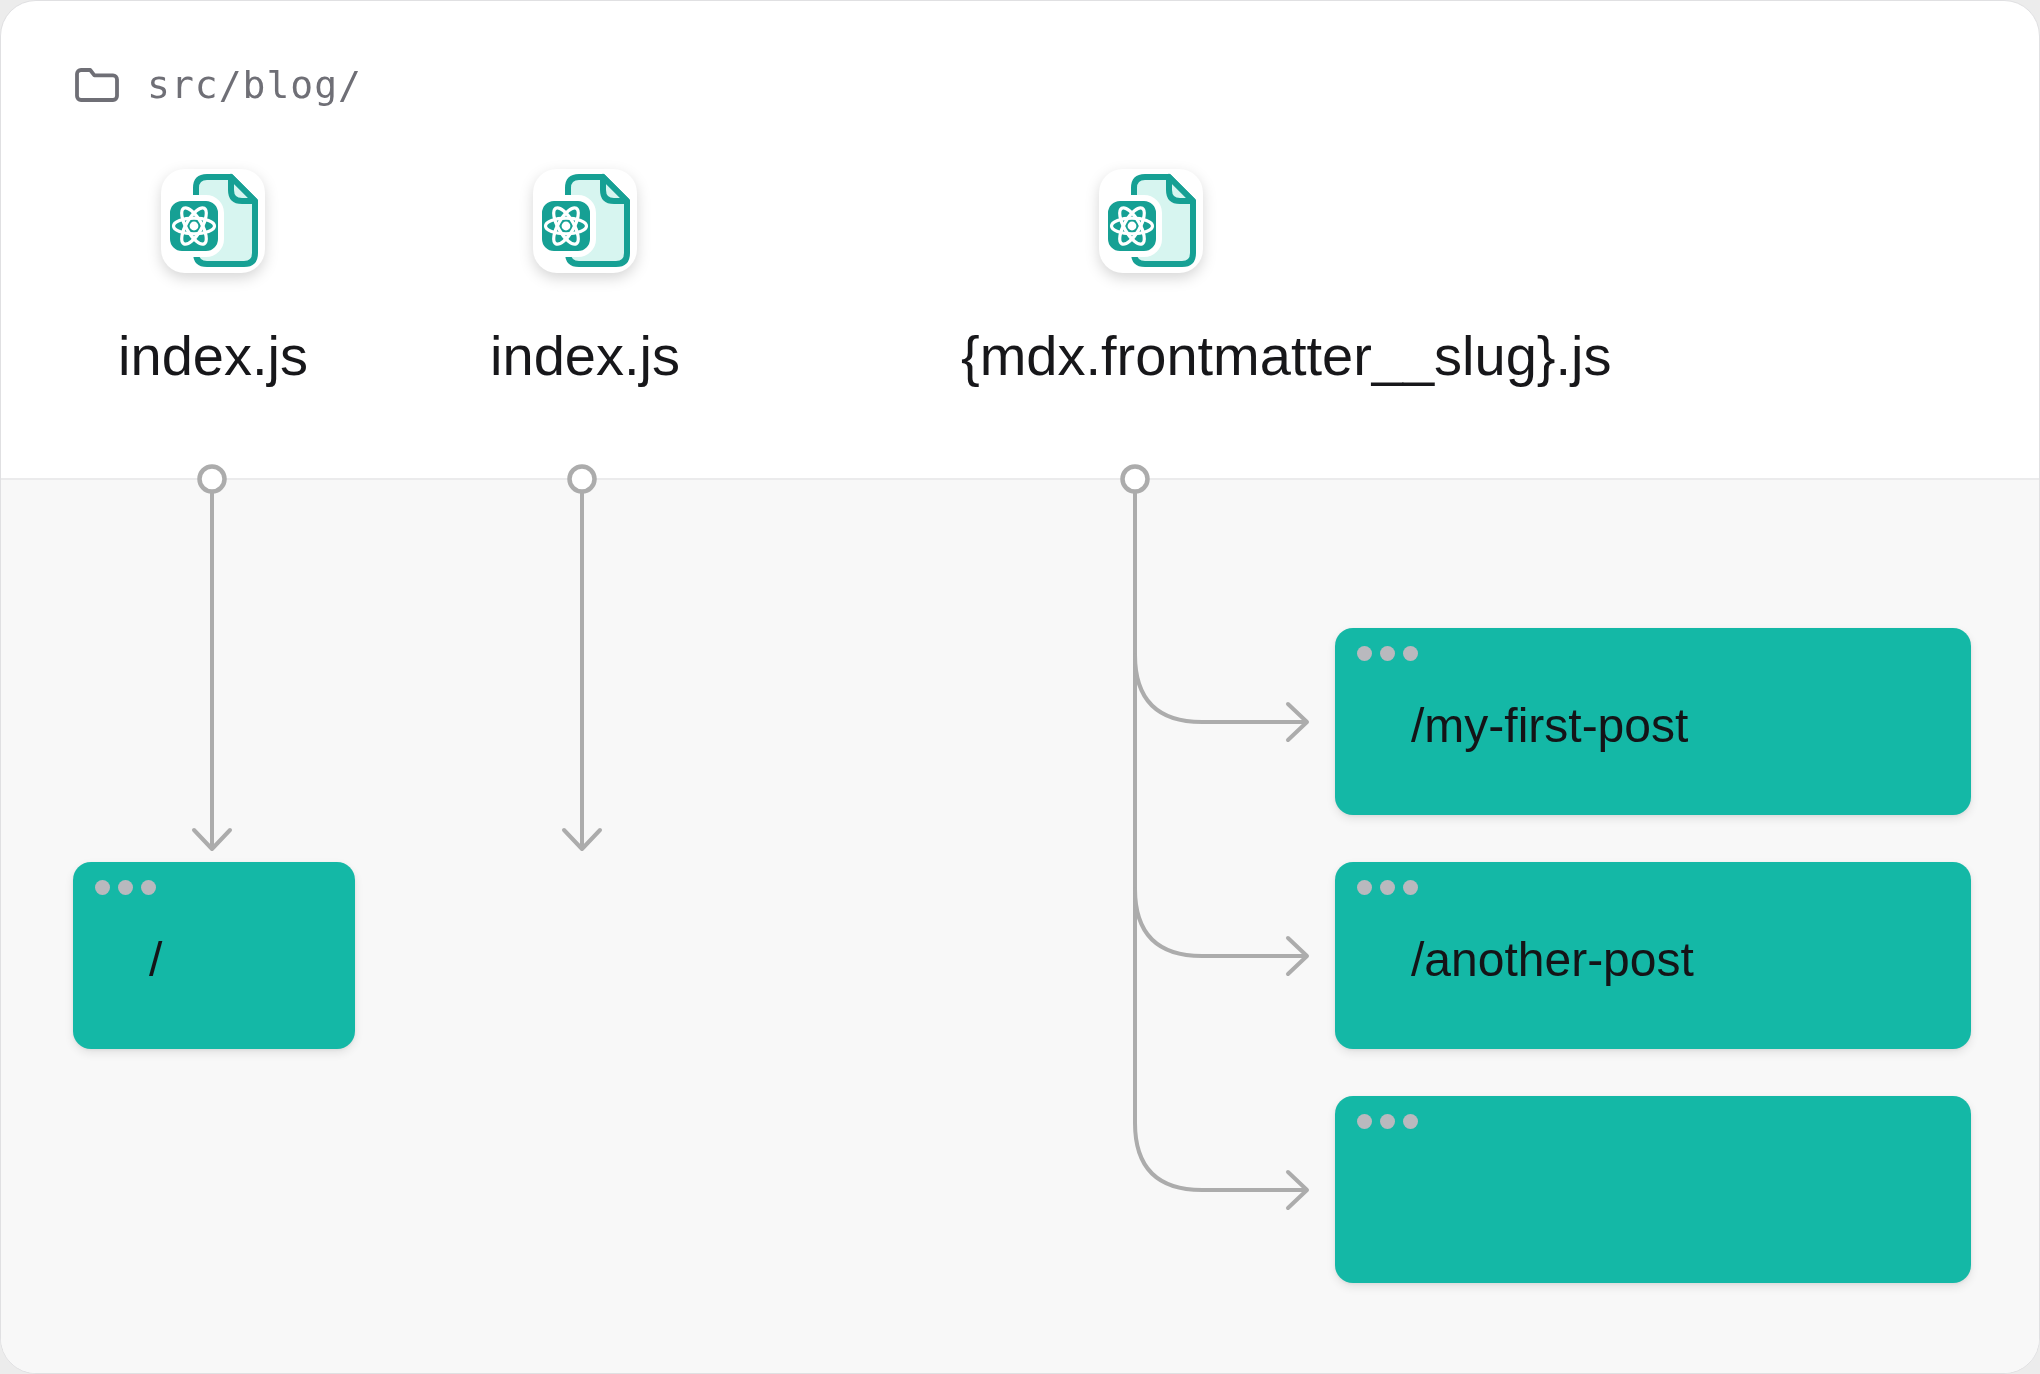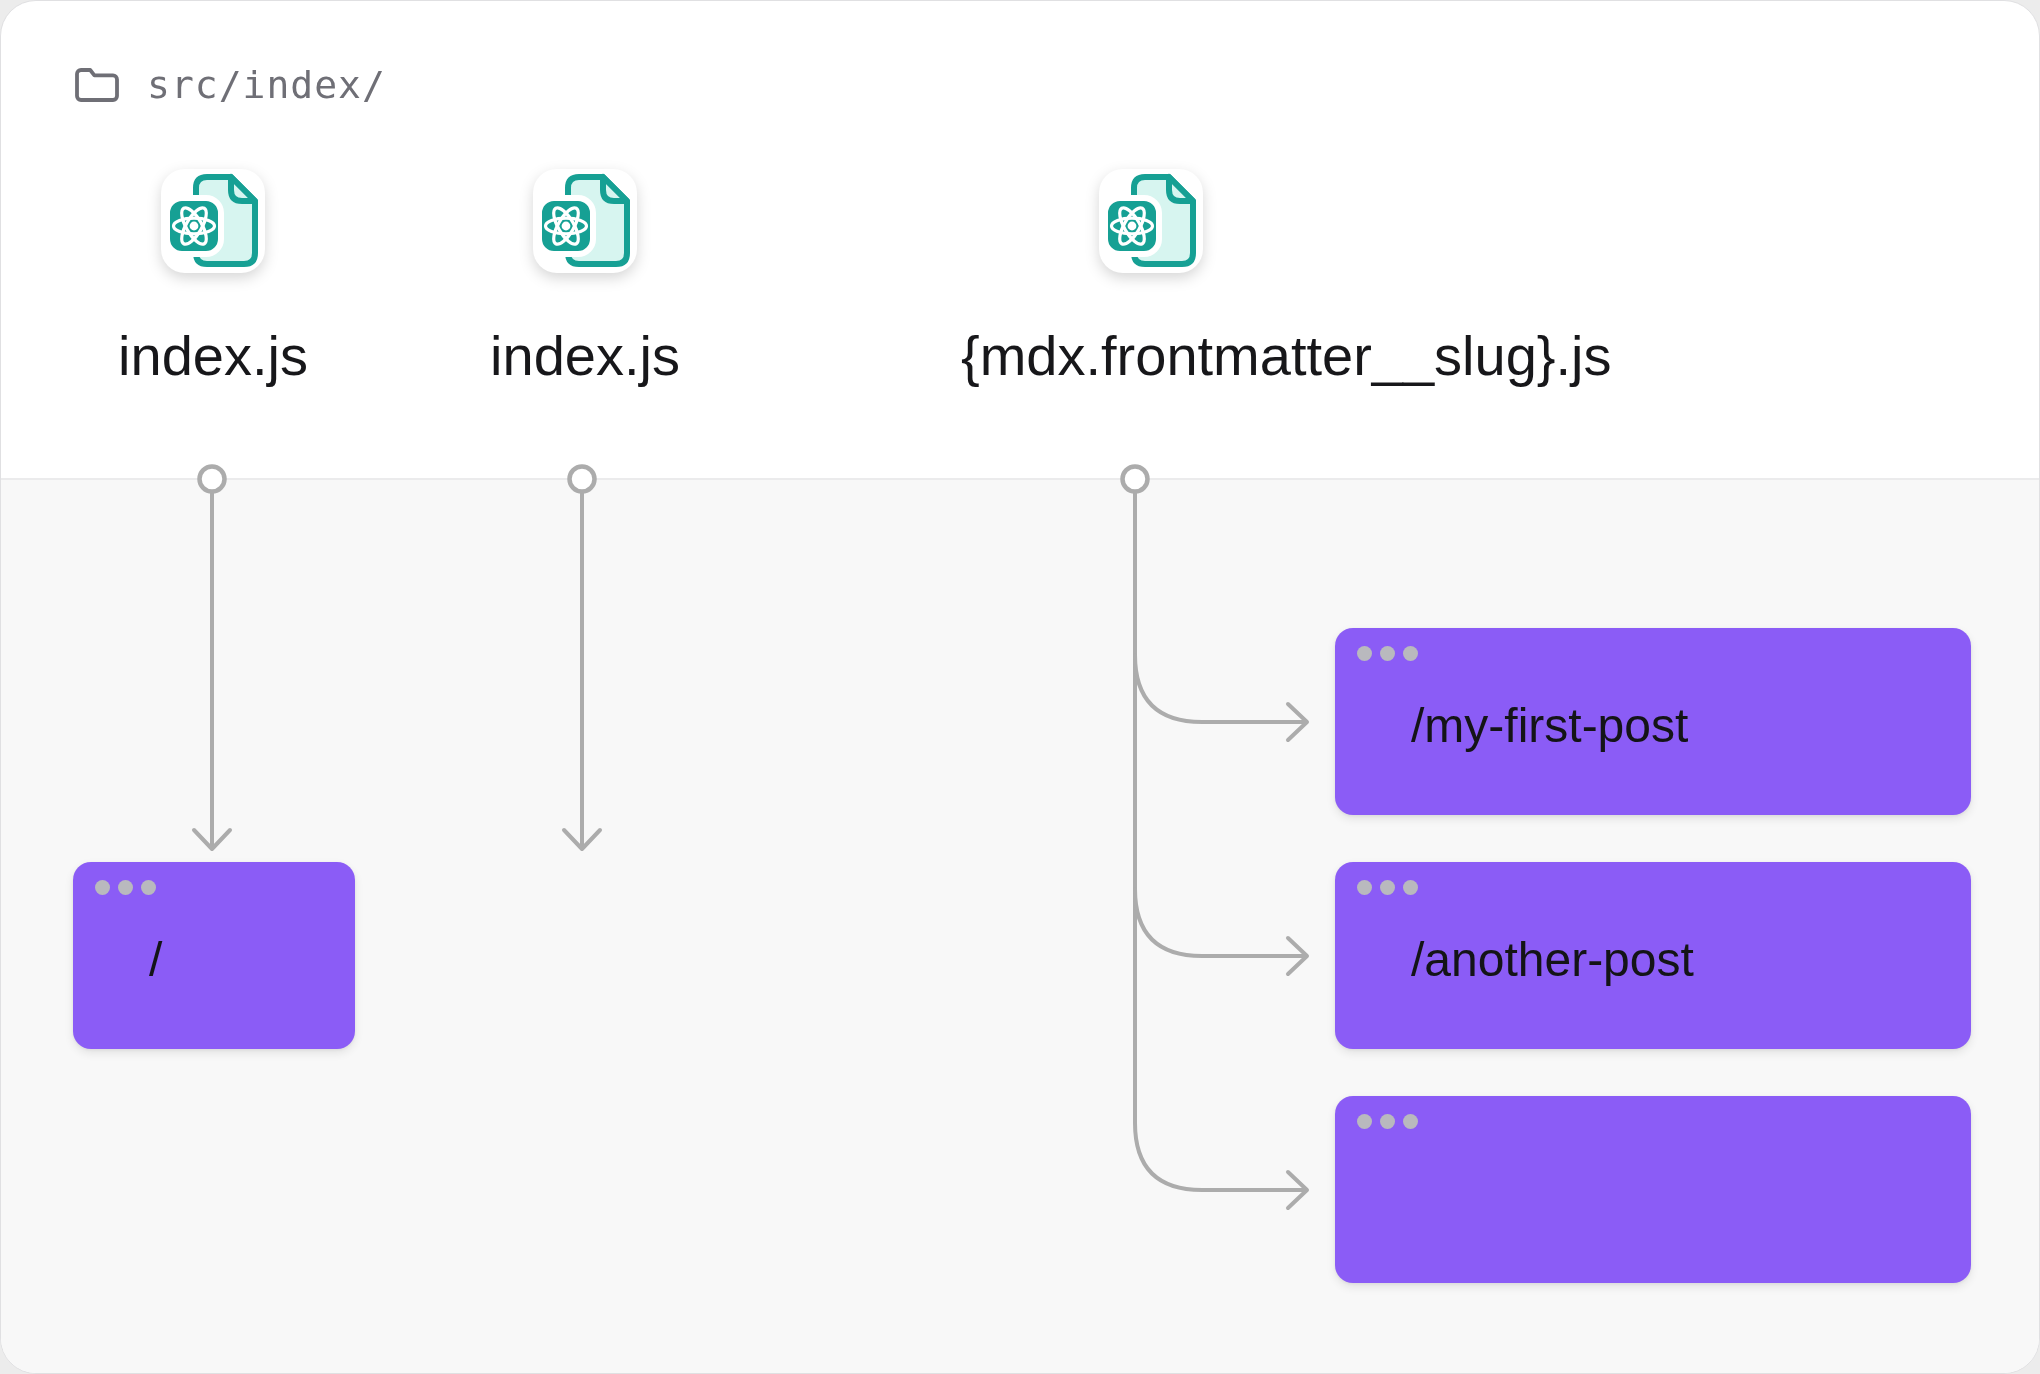--- a/index.html
+++ b/index.html
@@ -42,21 +42,21 @@
     margin-top:44px;
     font-size:56px;font-weight:500;color:#17171A;white-space:nowrap;
   }
   .file-1{left:22px;}   
   .file-2{left:394px;}  
   .file-3{left:960px;}  
   
   .wires{position:absolute;left:0;top:0;width:2040px;height:1374px;pointer-events:none;}
   
   .card{
-    position:absolute;background:#8b5cf6;border-radius:18px;
+    position:absolute;background:#14b8a6;border-radius:18px;
     box-shadow:0 4px 10px rgba(0,0,0,0.09), 0 1px 3px rgba(0,0,0,0.06);
   }
   .dots{position:absolute;left:22px;top:18px;display:flex;gap:8px;}
   .dots i{width:15px;height:15px;border-radius:50%;background:#B9B9BE;}
   .route{
     position:absolute;left:76px;top:50%;transform:translateY(-44%);
     font-size:48px;font-weight:500;color:#141417;white-space:nowrap;
   }
   .card-root {left:72px;  top:861px; width:282px;height:187px;}
   .card-blog {left:452px; top:861px; width:282px;height:187px;}
@@ -68,21 +68,21 @@
 <body>
 
 <div class="canvas">
 
   <div class="bottom"></div>
 
   <div class="header">
     <svg class="folder-ic" viewBox="0 0 24 24">
       <path d="M20 19.5H4a2 2 0 0 1-2-2V6.5a2 2 0 0 1 2-2h4.6l2.1 2.7H20a2 2 0 0 1 2 2v8.3a2 2 0 0 1-2 2z" fill="none" stroke="#6F6F76" stroke-width="1.9" stroke-linejoin="round"></path>
     </svg>
-    <span class="dirlabel">src/index/</span>
+    <span class="dirlabel">src/blog/</span>
   </div>
 
   <svg width="0" height="0" style="position:absolute" aria-hidden="true">
     <defs>
       <g id="react-file">
         <rect x="2" y="2" width="104" height="104" rx="24" fill="#FFFFFF"></rect>
         <path d="M48 10 H72 L96 34 V86 Q96 97 85 97 H48 Q37 97 37 86 V21 Q37 10 48 10 Z" fill="#D7F5F0" stroke="#16A094" stroke-width="6" stroke-linejoin="round"></path>
         <path d="M72 10 V23 Q72 34 83 34 H96 Z" fill="#D7F5F0" stroke="#16A094" stroke-width="6" stroke-linejoin="round"></path>
         <rect x="8" y="31" width="54" height="56" rx="15" fill="#16A094" stroke="#FFFFFF" stroke-width="6"></rect>
         <g transform="translate(35,59)" stroke="#FFFFFF" stroke-width="3.2" fill="none">

